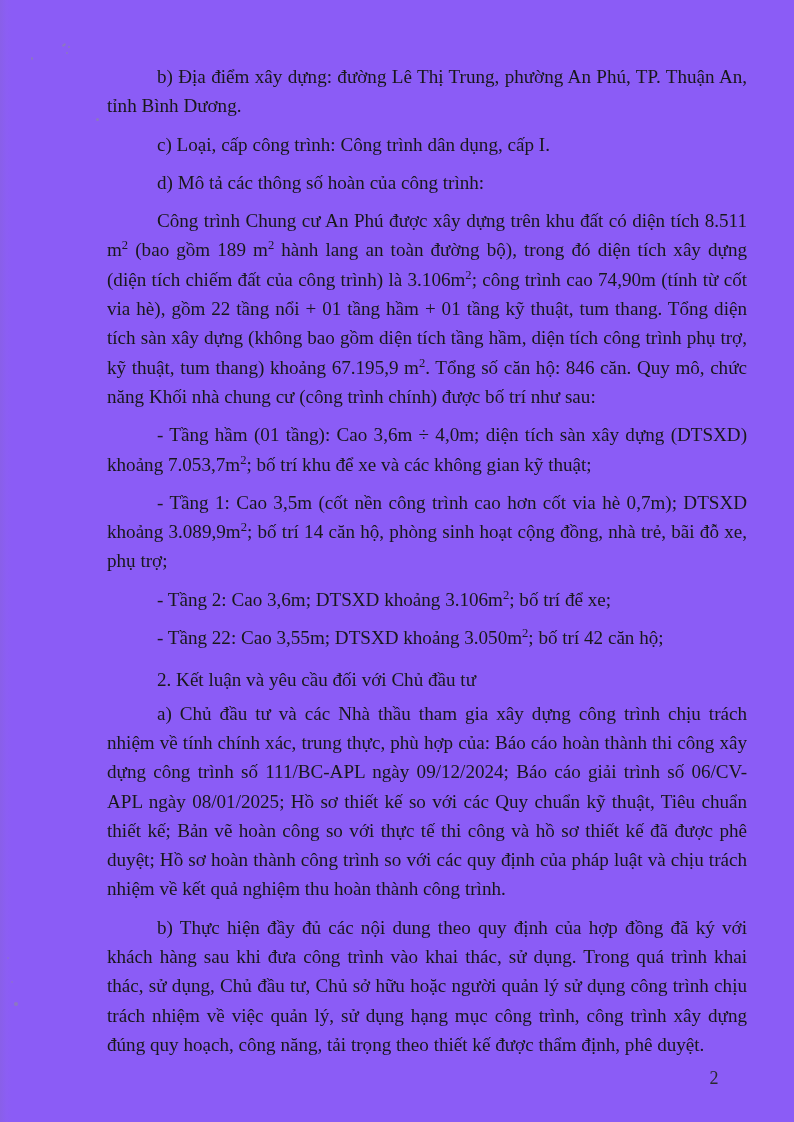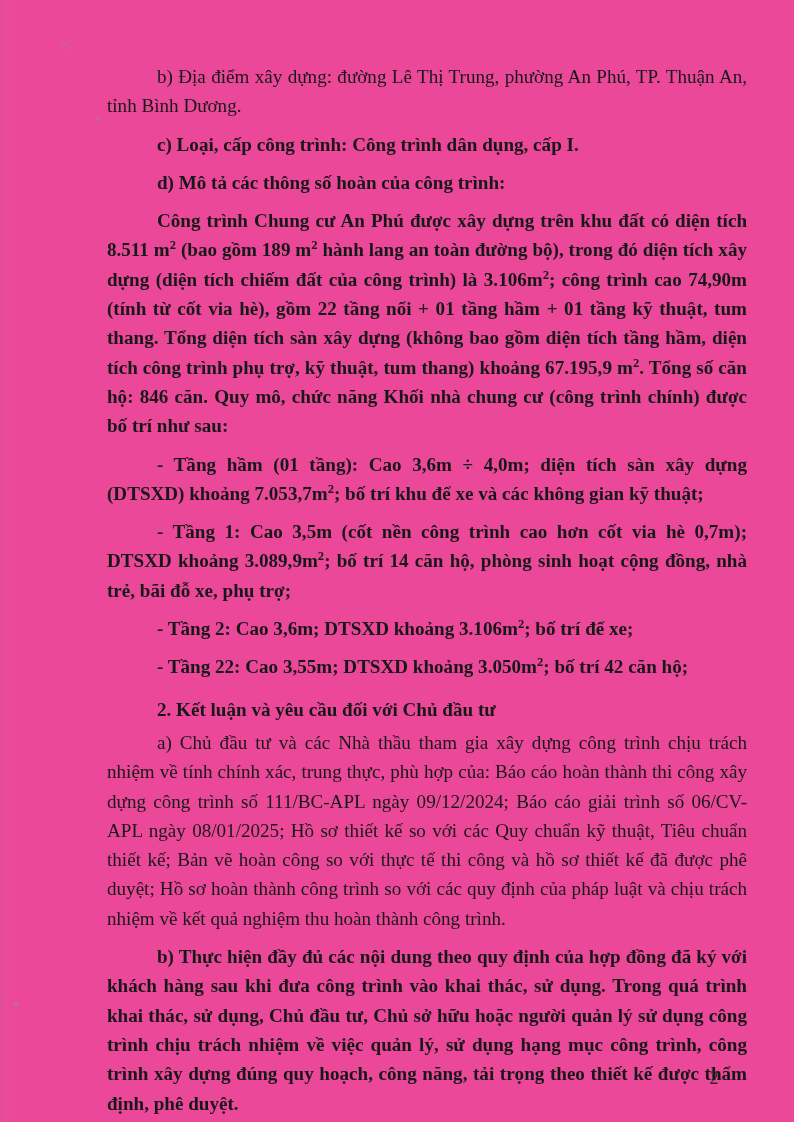--- a/index.html
+++ b/index.html
@@ -14,21 +14,21 @@
     font-family: "Liberation Serif", "DejaVu Serif", serif;
     color: #18181a;
     position: relative;
     overflow: hidden;
   }
 
   
   .page {
     position: absolute;
     inset: 0;
-    background: #ec4899;
+    background: #8b5cf6;
     padding-left: 15px;
   }
 
   
   .scan-edge-band {
     position: absolute;
     left: 0;
     top: 0;
     width: 12px;
     height: 1122px;
@@ -56,28 +56,27 @@
     font-size: 19.1px;
     line-height: 29.3px;
     text-align: justify;
     text-justify: inter-word;
     text-indent: 50px;
     hyphens: none;
   }
 
   p.para + p.para {
     margin-top: 9px;
-    font-weight: bold;
   }
 
   p.heading {
     margin: 13px 0 4px 0;
     font-size: 19.1px;
     line-height: 29.3px;
-    font-weight: bold;
+    font-weight: normal;
     text-indent: 50px;
     text-align: left;
   }
 
   
   p.para { text-align-last: left; }
 
   sup {
     font-size: 0.66em;
     line-height: 0;

